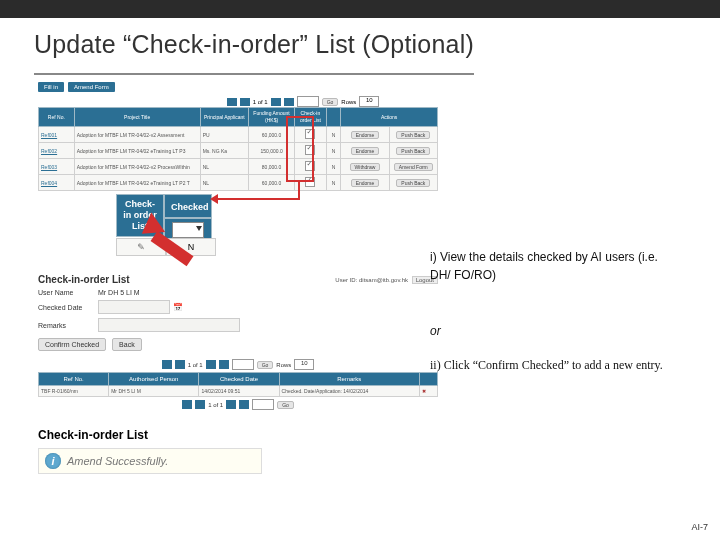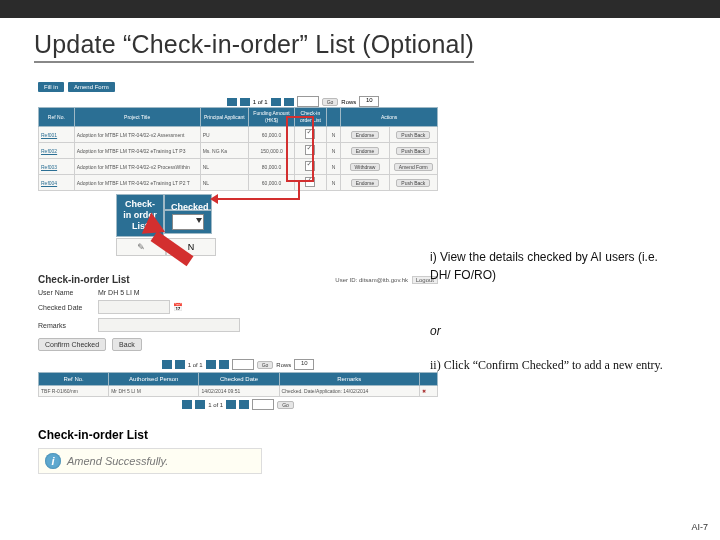--- a/index.html
+++ b/index.html
@@ -22,21 +22,21 @@
     width: 720px;
     height: 522px;
   }
   .title {
     position: absolute;
     left: 34px;
     top: 12px;
     font-size: 25px;
     color: #333;
     border-bottom: 2px solid #888;
-    padding-bottom: 2px;
+    padding-bottom: 14px;
     letter-spacing: 0.2px;
   }
 
   
   .shot1 {
     position: absolute;
     left: 38px;
     top: 64px;
     width: 400px;
   }
@@ -359,21 +359,21 @@
         </tr>
       </tbody>
     </table>
   </div>
 
   <div class="redbox" style="left:286px; top:98px; width:24px; height:62px;"></div>
 
   <div class="popout">
     <div class="popCol">Check-in order List</div>
     <div style="display:flex;flex-direction:column;">
-      <div class="popCol" style="height:16px;line-height:16px;">Checked</div>
+      <div class="popCol" style="height:24px;line-height:16px;">Checked</div>
       <div class="popSel" style="height:24px;">
         <span class="dd"></span>
       </div>
     </div>
   </div>
 
   <div style="position:absolute;left:116px;top:220px;display:flex;">
     <div style="width:48px;height:16px;border:1px solid #ccc;background:#f7f7f5;display:flex;align-items:center;justify-content:center;">
       <span style="font-size:9px;color:#666;">✎</span>
     </div>

